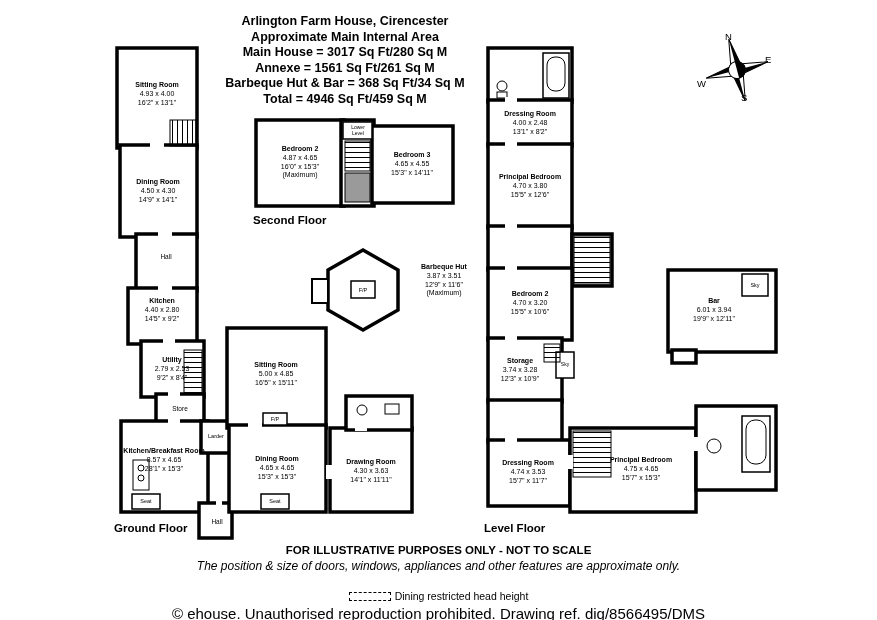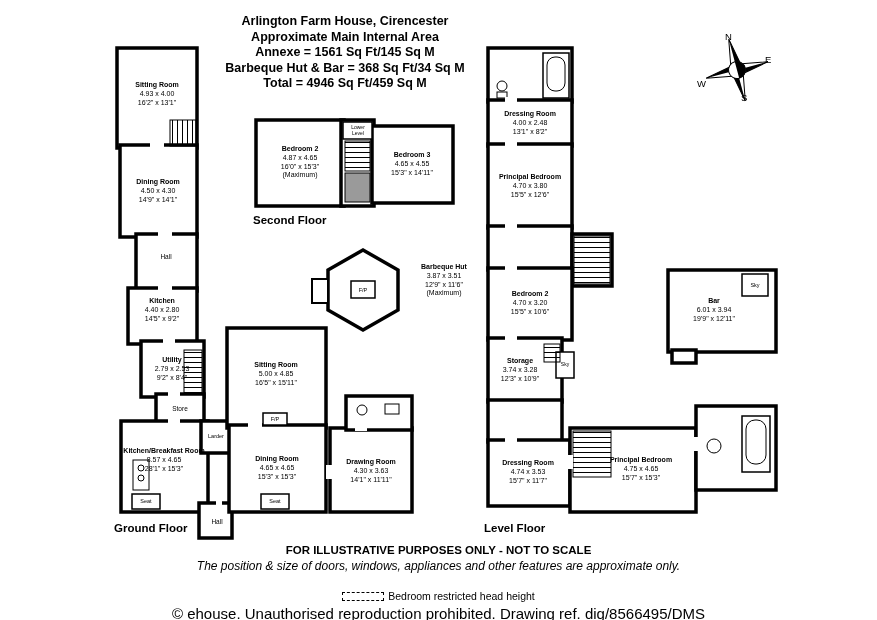--- a/index.html
+++ b/index.html
@@ -158,21 +158,22 @@
         <polygon points="705,70 737,64 737,70" fill="#000"></polygon>
         <circle cx="737" cy="70" r="8.5" fill="#fff" stroke="#000" stroke-width="1"></circle>
         <path d="M737,61.5 A8.5,8.5 0 0 1 737,78.5 Z" fill="#000"></path>
       </g>
     </g>
   </svg>
 
   <div class="header">
     <div>Arlington Farm House, Cirencester</div>
     <div>Approximate Main Internal Area</div>
-    <div>Annexe = 1561 Sq Ft/145 Sq M</div>
+    <div>Main House = 3017 Sq Ft/280 Sq M</div>
+    <div>Annexe = 1561 Sq Ft/261 Sq M</div>
     <div>Barbeque Hut &amp; Bar = 368 Sq Ft/34 Sq M</div>
     <div>Total = 4946 Sq Ft/459 Sq M</div>
   </div>
 
   <div class="compass-letter" style="left:725px; top:31px">N</div>
   <div class="compass-letter" style="left:765px; top:54px">E</div>
   <div class="compass-letter" style="left:741px; top:92px">S</div>
   <div class="compass-letter" style="left:697px; top:78px">W</div>
 
   <div class="rlabel" style="left:157px; top:94px">
@@ -286,18 +287,18 @@
 
   <div class="floor-label" style="left:114px; top:522px">Ground Floor</div>
   <div class="floor-label" style="left:253px; top:214px">Second Floor</div>
   <div class="floor-label" style="left:484px; top:522px">Level Floor</div>
 
   <div class="footer">
     <div class="f1">FOR ILLUSTRATIVE PURPOSES ONLY - NOT TO SCALE</div>
     <div class="f2">The position &amp; size of doors, windows, appliances and other features are approximate only.</div>
     <div class="f3">
       <span class="dash-box"></span>
-      <span>Bedroom restricted head height</span>
+      <span>Dining restricted head height</span>
     </div>
     <div class="f4">© ehouse. Unauthorised reproduction prohibited. Drawing ref. dig/8566495/DMS</div>
   </div>
 
 </div>
 
 </body></html>

